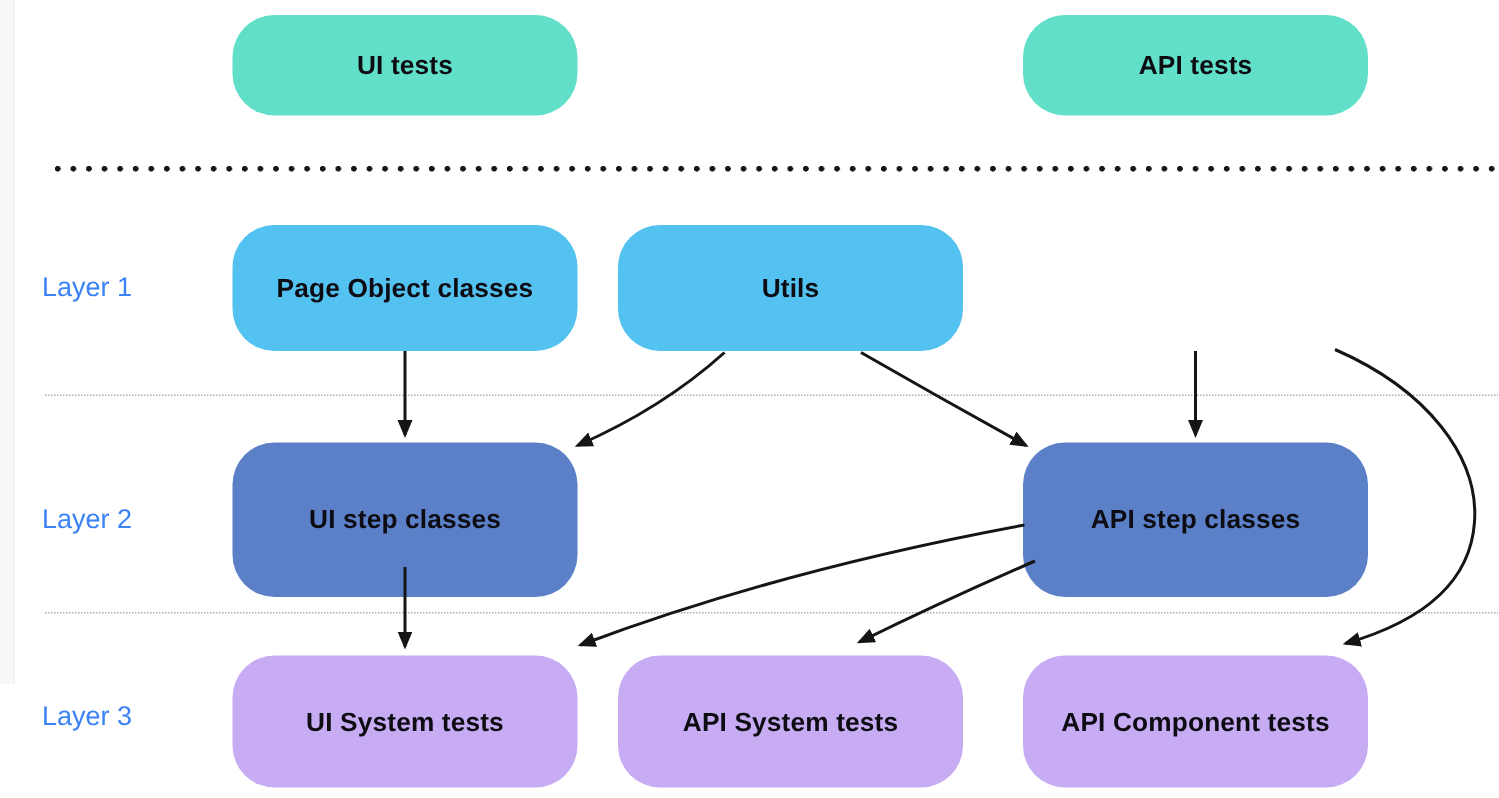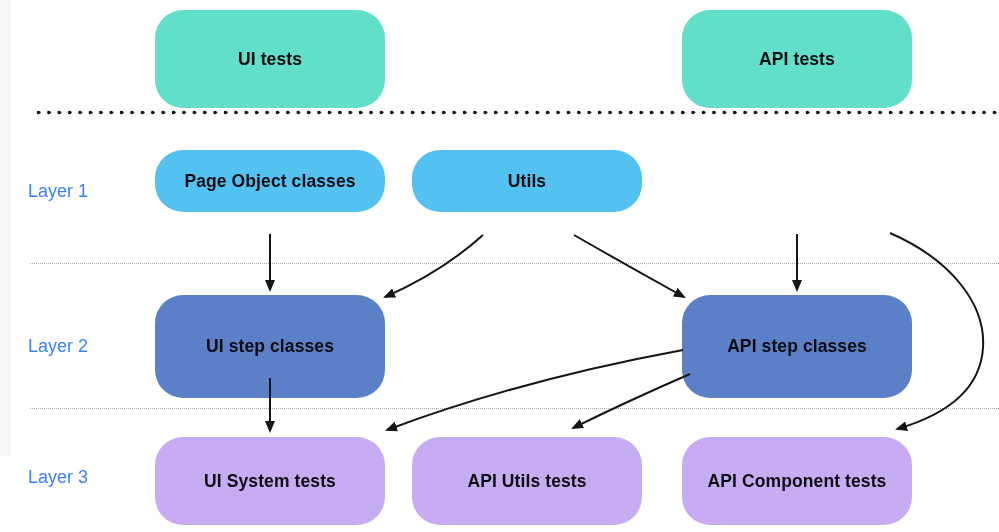--- a/index.html
+++ b/index.html
@@ -24,22 +24,22 @@
     border-radius: 28px;
     display: flex;
     align-items: center;
     justify-content: center;
     font-weight: 700;
     font-size: 17.5px;
     color: #0c0c12;
     letter-spacing: 0.1px;
     text-align: center;
   }
-  .row-top   { top: 10px;  height: 98px; background: #62dfc8; }
-  .row-l1    { top: 150px; height: 62px; background: #54c2f1; }
+  .row-top   { top: 10px;  height: 67px; background: #62dfc8; }
+  .row-l1    { top: 150px; height: 84px; background: #54c2f1; }
   .row-l2    { top: 295px; height: 103px; background: #5b80c8; }
   .row-l3    { top: 437px; height: 88px; background: #c7acf3; }
   .col-1 { left: 155px; }
   .col-2 { left: 412px; }
   .col-3 { left: 682px; }
   .layer-label {
     position: absolute;
     left: 28px;
     font-size: 18px;
     color: #3b82f6;
@@ -110,21 +110,21 @@
     <span>UI step classes</span>
   </div>
   <div class="node row-l2 col-3">
     <span>API step classes</span>
   </div>
 
   <div class="node row-l3 col-1">
     <span>UI System tests</span>
   </div>
   <div class="node row-l3 col-2">
-    <span>API Utils tests</span>
+    <span>API System tests</span>
   </div>
   <div class="node row-l3 col-3">
     <span>API Component tests</span>
   </div>
 
   <svg class="edges-svg" width="999" height="532" viewBox="0 0 999 532">
     <defs>
       <marker id="arrowhead" markerUnits="userSpaceOnUse" markerWidth="13" markerHeight="11" refX="10" refY="5" orient="auto">
         <path d="M0,0 L12,5 L0,10 z" fill="#151515"></path>
       </marker>

